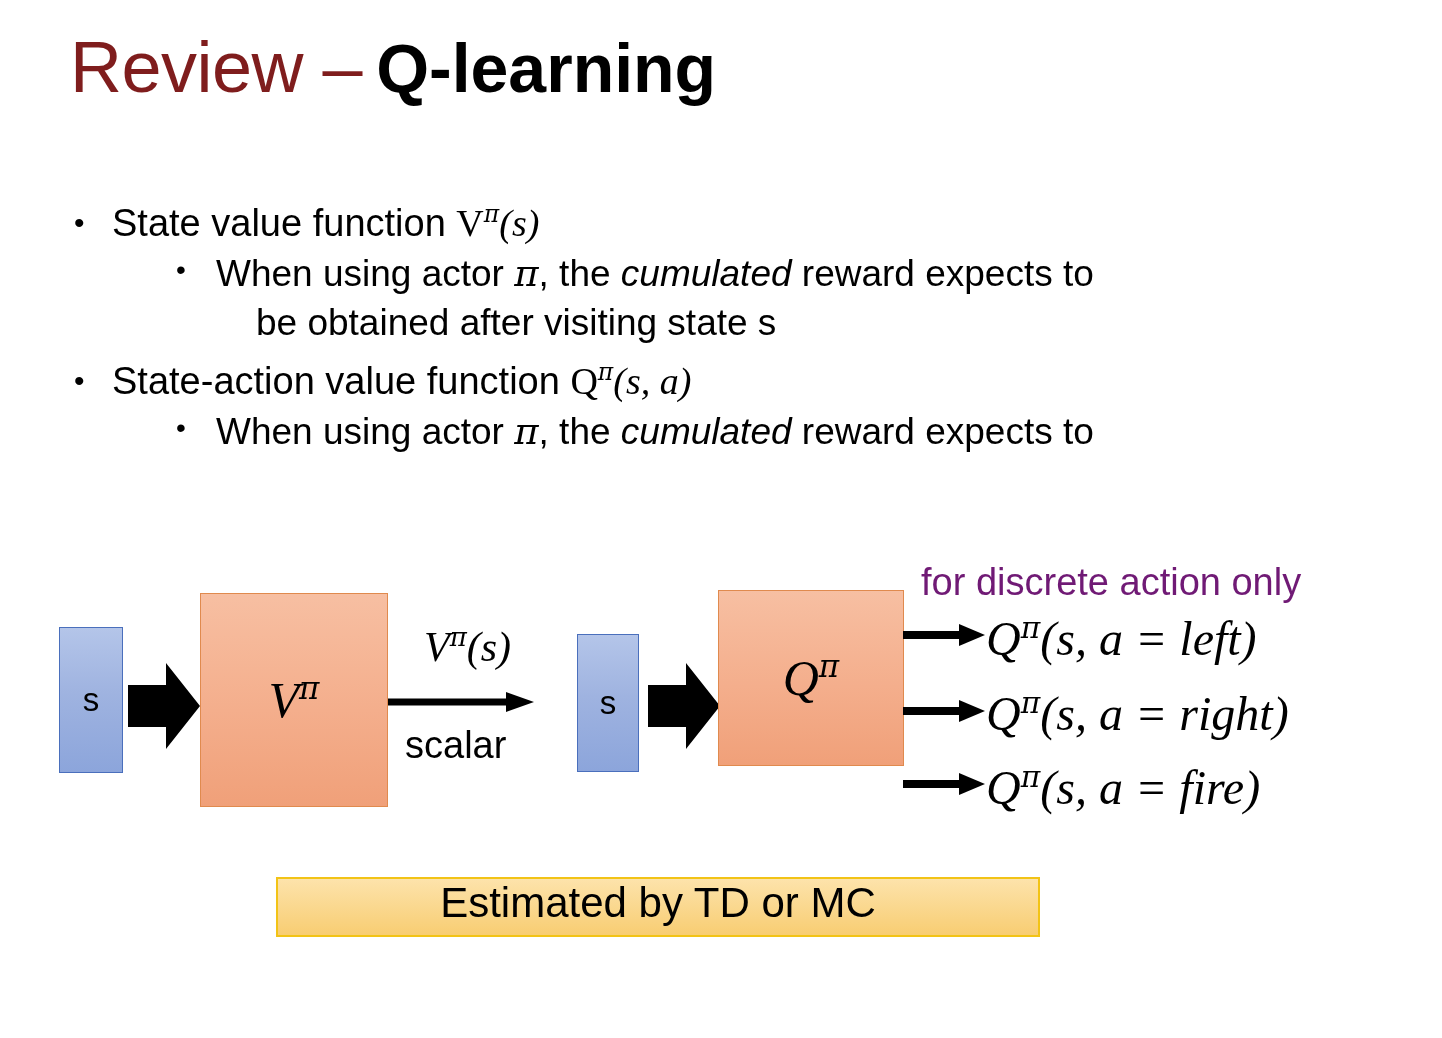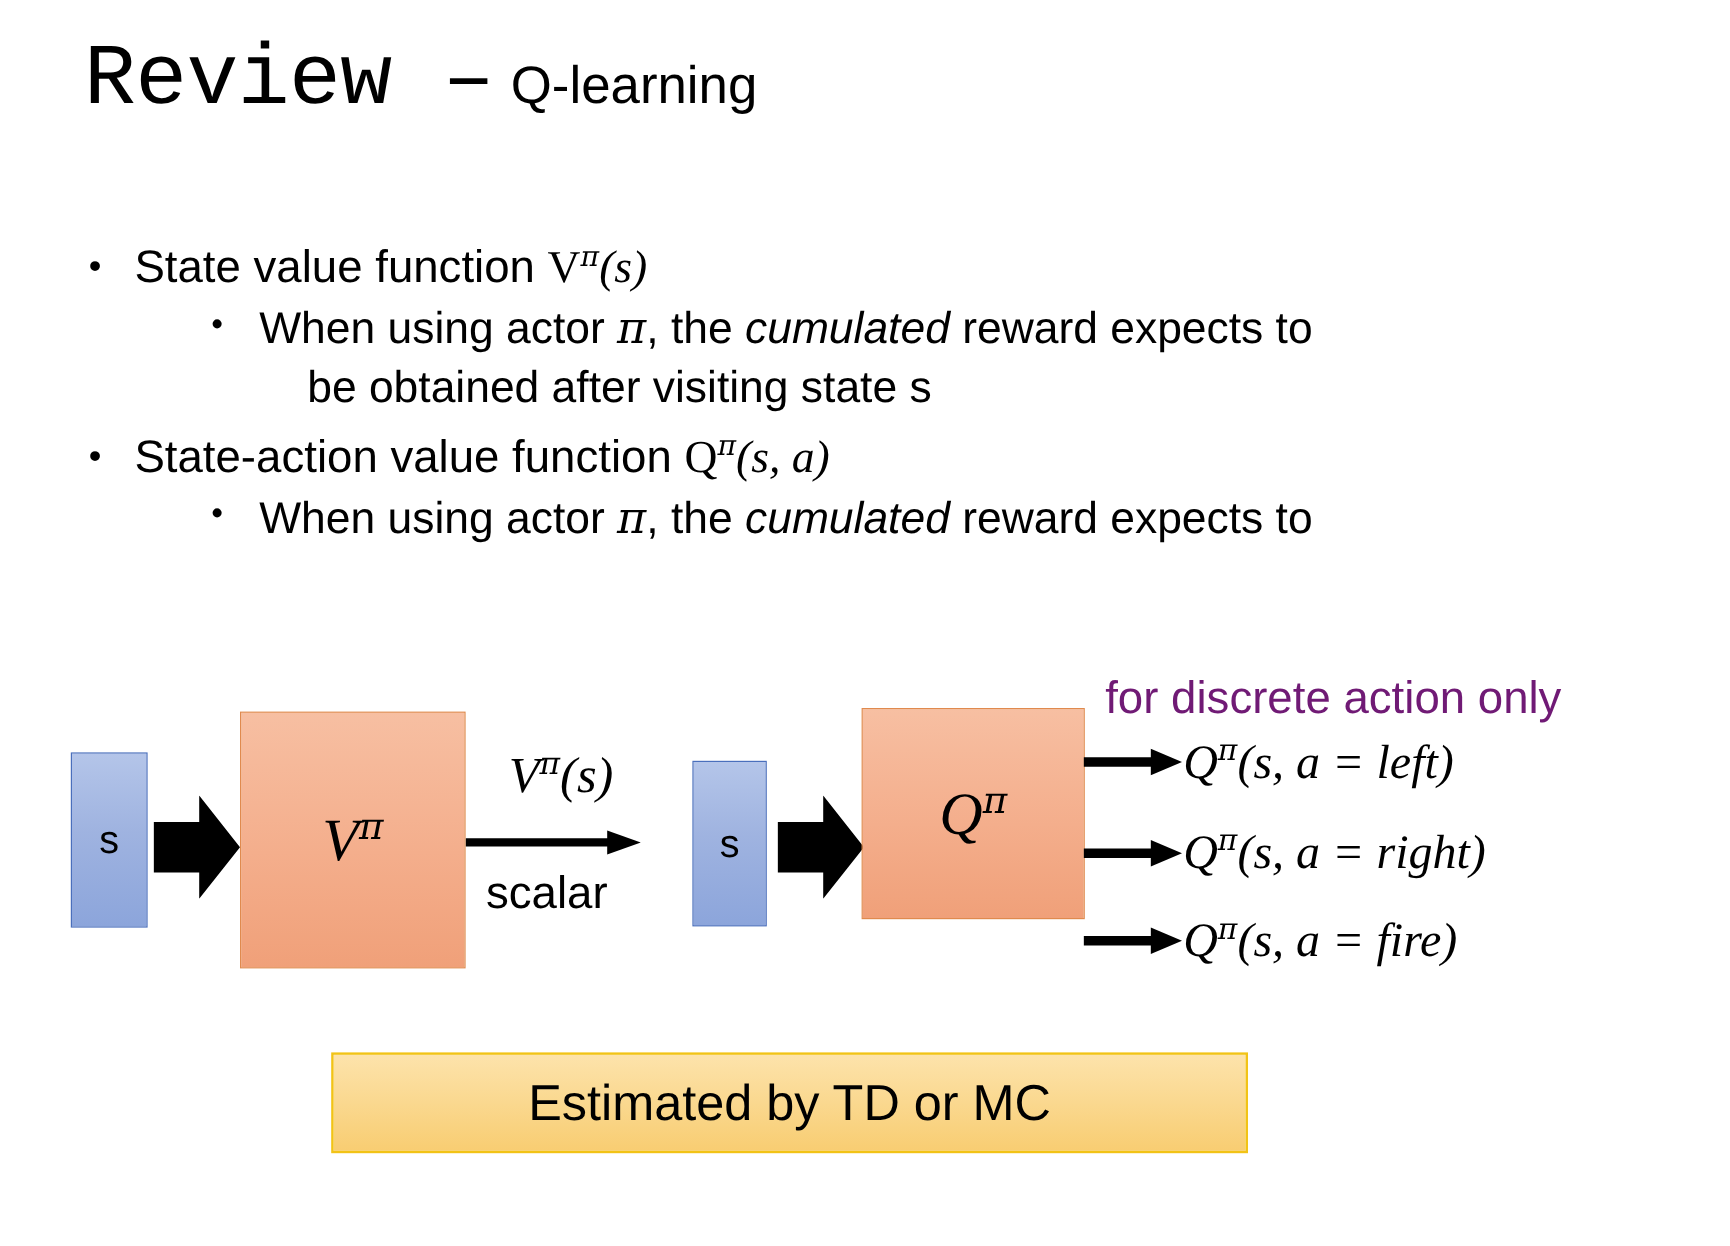--- a/index.html
+++ b/index.html
@@ -23,26 +23,25 @@
     top: 26px;
     height: 90px;
     display: flex;
     align-items: baseline;
     white-space: nowrap;
   }
   #slide-title .title-main {
     font-size: 72px;
     font-weight: 400;
     letter-spacing: -0.5px;
-    color: #000000;
-    font-family: Liberation Mono, monospace;
+    color: #7f1d1d;
   }
   #slide-title .title-sub {
-    font-size: 44px;
-    font-weight: 400;
+    font-size: 68px;
+    font-weight: 700;
     margin-left: 14px;
     color: #000;
   }
 
   
   #bullet-body {
     position: absolute;
     left: 66px;
     top: 200px;
     width: 1300px;
@@ -135,21 +134,21 @@
   }
 
   .block-arrow { position: absolute; }
 
   .thin-arrow { position: absolute; }
 
   .out-label {
     position: absolute;
     font-family: "Liberation Serif", serif;
     font-style: italic;
-    font-size: 40px;
+    font-size: 48px;
     white-space: nowrap;
     color: #000;
   }
 
   .flow-label {
     position: absolute;
     white-space: nowrap;
     color: #000;
   }
   #vpi-s-label {
@@ -167,26 +166,25 @@
     font-size: 38px;
     color: #701a75;
     white-space: nowrap;
   }
 
   #estimated-banner {
     position: absolute;
     left: 276px;
     top: 877px;
     width: 764px;
-    height: 84px;
+    height: 60px;
     background: linear-gradient(180deg, #fde3ab 0%, #fad88f 50%, #f8cd72 100%);
     border: 2px solid #f2c316;
     box-sizing: border-box;
     display: flex;
-    align-items: center;
     justify-content: center;
   }
   #estimated-banner .lbl {
     font-family: "Liberation Sans", sans-serif;
     font-size: 42px;
     color: #000;
   }
 </style>
 </head>
 <body>

